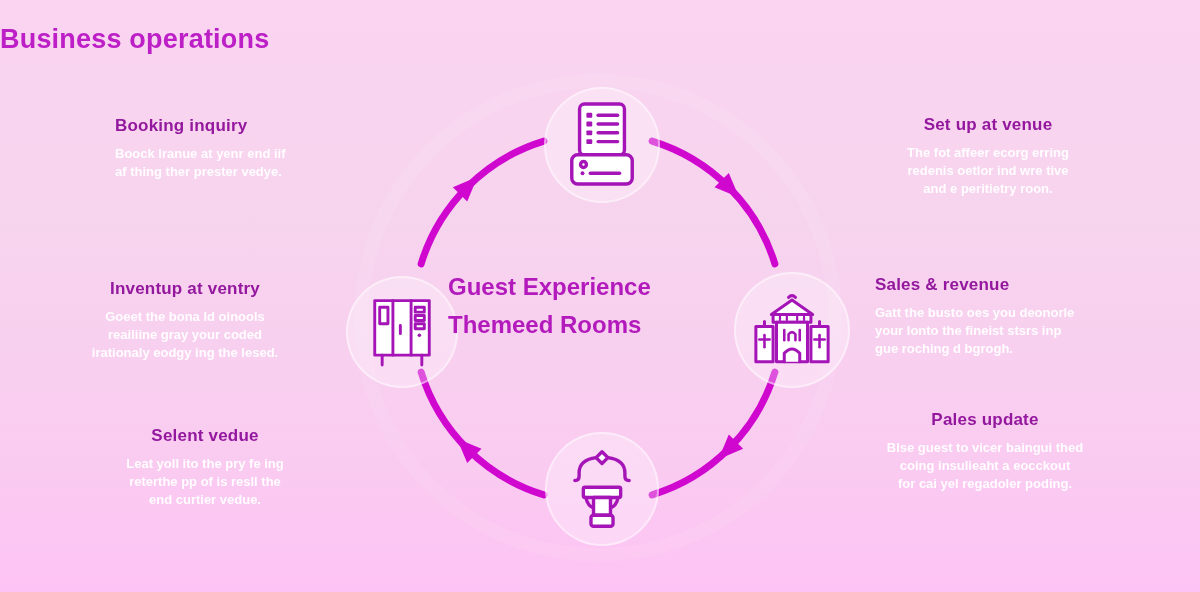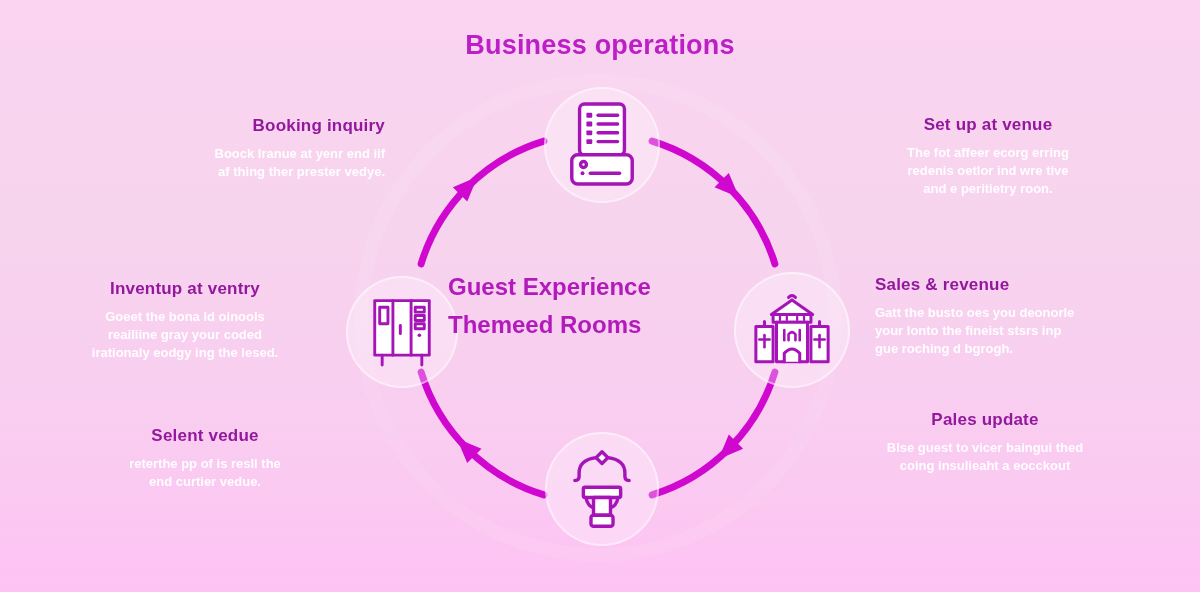--- a/index.html
+++ b/index.html
@@ -2,36 +2,36 @@
 <html><head>
 <meta charset="utf-8">
 <style>
   html,body{margin:0;padding:0;background:#e8e8e8;}
   .canvas{
     position:relative;width:1200px;height:592px;overflow:hidden;
     font-family:"Liberation Sans",sans-serif;
     background:linear-gradient(180deg,#fad4f1 0%,#f7d4ee 38%,#f9cdf0 72%,#fdc3f4 100%);
   }
   .page-title{
-    position:absolute;left:0;top:30px;width:100%;text-align:center;
+    position:absolute;left:0;top:24px;width:100%;
     font-size:27px;font-weight:600;color:#bd1fc7;letter-spacing:.2px;
   }
   .center-label{
     position:absolute;left:448px;top:268px;width:300px;
     color:#b31abc;font-size:24px;font-weight:600;line-height:38px;
   }
   .section{position:absolute;}
   .section h3{
     margin:0 0 9px 0;font-size:17px;font-weight:700;color:#93189e;letter-spacing:.2px;
   }
   .section .body{
     font-size:13px;line-height:18px;color:rgba(255,255,255,.95);font-weight:600;
   }
   .section .body span{display:block;}
-  .sec-booking {left:115px;top:116px;width:270px;text-align:right;}
+  .sec-booking {left:115px;top:116px;width:270px;text-align:left;}
   .sec-setup   {left:858px;top:115px;width:260px;text-align:center;}
   .sec-inventory{left:60px;top:279px;width:250px;text-align:center;}
   .sec-sales   {left:875px;top:275px;width:260px;text-align:left;}
   .sec-select  {left:85px; top:426px;width:240px;text-align:center;}
   .sec-pales   {left:860px;top:410px;width:250px;text-align:center;}
 
   .ring{
     position:absolute;left:368px;top:88px;width:460px;height:460px;border-radius:50%;
     box-shadow:0 0 0 14px rgba(255,255,255,0.07);
   }
@@ -189,26 +189,28 @@
     <div class="body">
       <span>Gatt the busto oes you deonorle</span>
       <span>your lonto the fineist stsrs inp</span>
       <span>gue roching d bgrogh.</span>
     </div>
   </div>
 
   <div class="section sec-select">
     <h3>Selent vedue</h3>
     <div class="body">
+      <span>Leat yoll ito the pry fe ing</span>
       <span>reterthe pp of is resll the</span>
       <span>end curtier vedue.</span>
     </div>
   </div>
 
   <div class="section sec-pales">
     <h3>Pales update</h3>
     <div class="body">
       <span>Blse guest to vicer baingui thed</span>
       <span>coing insulieaht a eocckout</span>
+      <span>for cai yel regadoler poding.</span>
     </div>
   </div>
 
 </div>
 
 </body></html>

